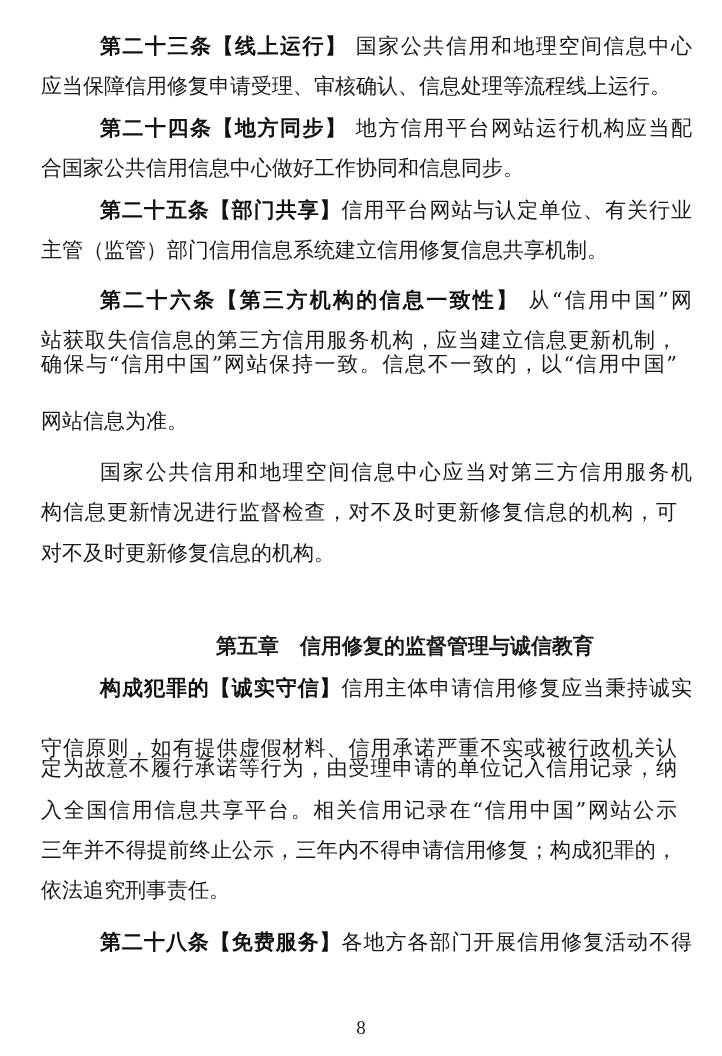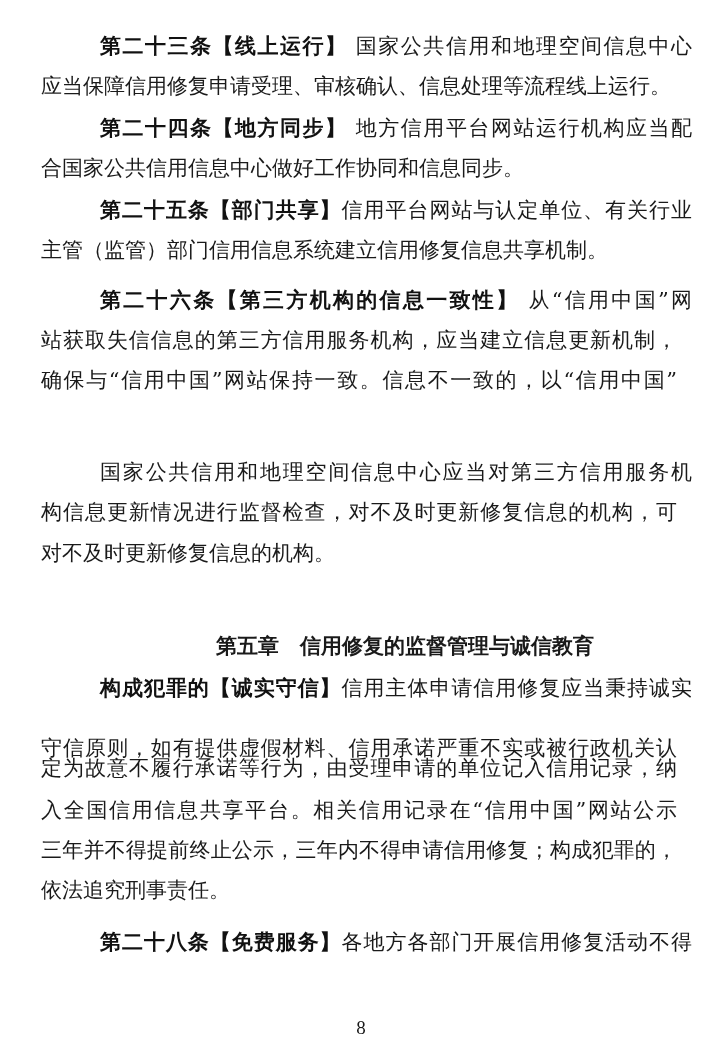--- a/index.html
+++ b/index.html
@@ -25,21 +25,22 @@
   <div class="line last" style="top:72px">应当保障信用修复申请受理、审核确认、信息处理等流程线上运行。</div>
 
   <div class="line indent" style="top:114px"><span class="bold">第二十四条【地方同步】</span><span> 地方信用平台网站运行机构应当配</span></div>
   <div class="line indent" style="top:196px"><span class="bold">第二十五条【部门共享】</span><span>信用平台网站与认定单位、有关行业</span></div>
 
   <div class="line last" style="top:154px">合国家公共信用信息中心做好工作协同和信息同步。</div>
   <div class="line last" style="top:236px">主管（监管）部门信用信息系统建立信用修复信息共享机制。</div>
 
   <div class="line indent" style="top:286px"><span class="bold">第二十六条【第三方机构的信息一致性】</span><span> 从“信用中国”网</span></div>
   <div class="line" style="top:326px">站获取失信信息的第三方信用服务机构，应当建立信息更新机制，</div>
-  <div class="line" style="top:366px">确保与“信用中国”网站保持一致。信息不一致的，以“信用中国”</div>
+  <div class="line" style="top:350px">确保与“信用中国”网站保持一致。信息不一致的，以“信用中国”</div>
+  <div class="line last" style="top:407px">网站信息为准。</div>
 
   <div class="line indent" style="top:458px">国家公共信用和地理空间信息中心应当对第三方信用服务机</div>
   <div class="line" style="top:498px">构信息更新情况进行监督检查，对不及时更新修复信息的机构，可</div>
   <div class="line last" style="top:539px">对不及时更新修复信息的机构。</div>
 
   <div class="chapter" style="top:632px">第五章　信用修复的监督管理与诚信教育</div>
 
   <div class="line indent" style="top:674px"><span class="bold">构成犯罪的【诚实守信】</span><span>信用主体申请信用修复应当秉持诚实</span></div>
   <div class="line" style="top:734px">守信原则，如有提供虚假材料、信用承诺严重不实或被行政机关认</div>
   <div class="line" style="top:754px">定为故意不履行承诺等行为，由受理申请的单位记入信用记录，纳</div>

